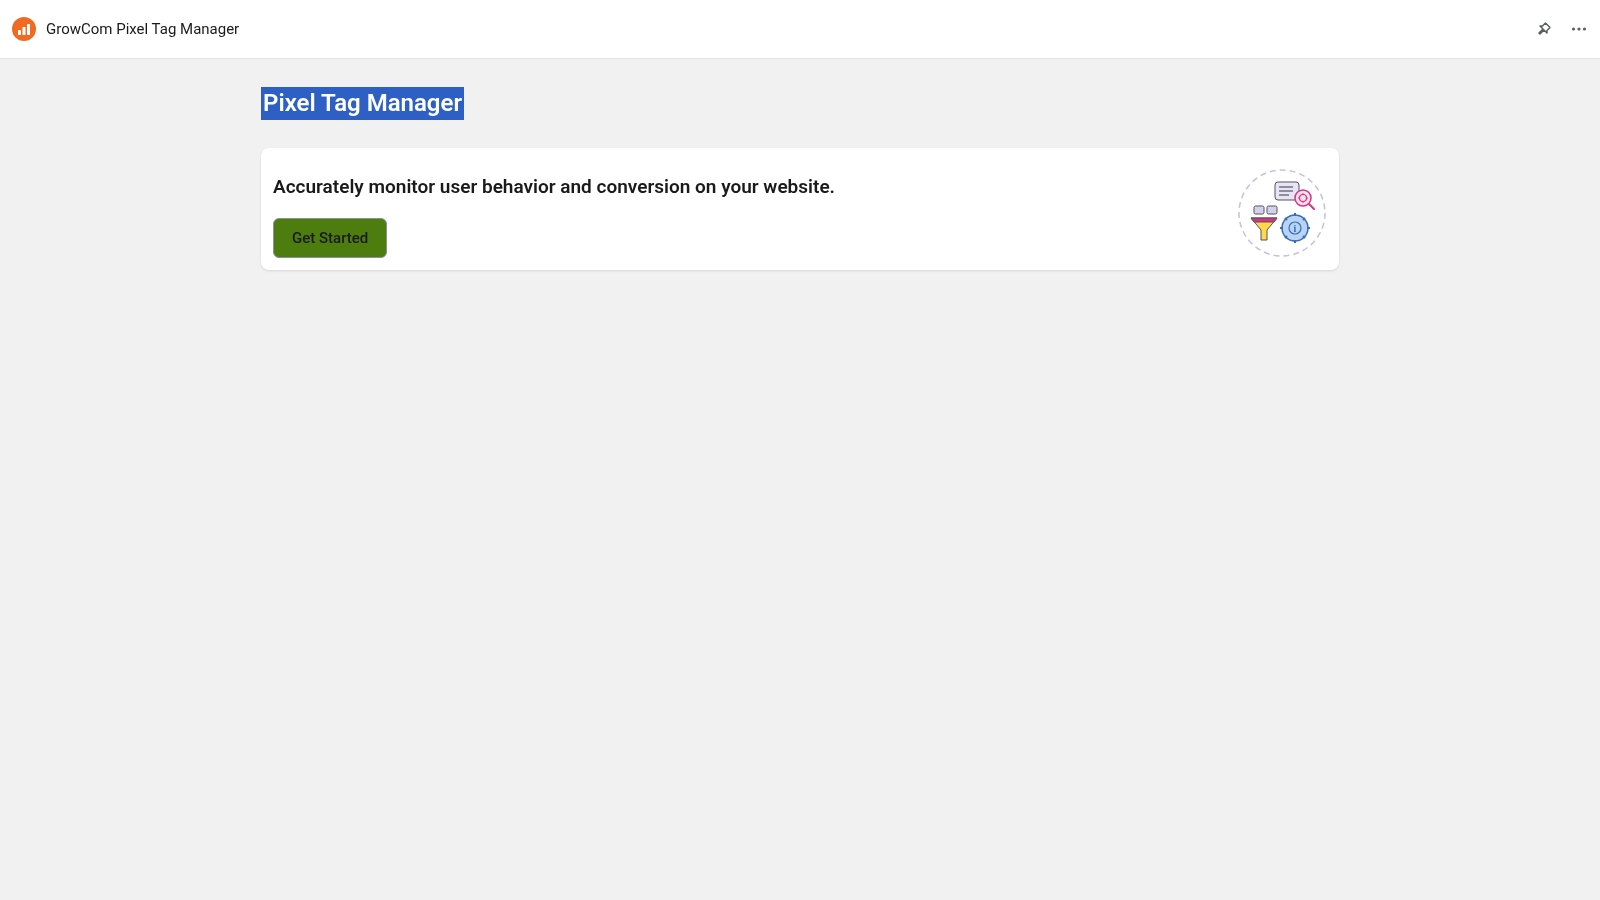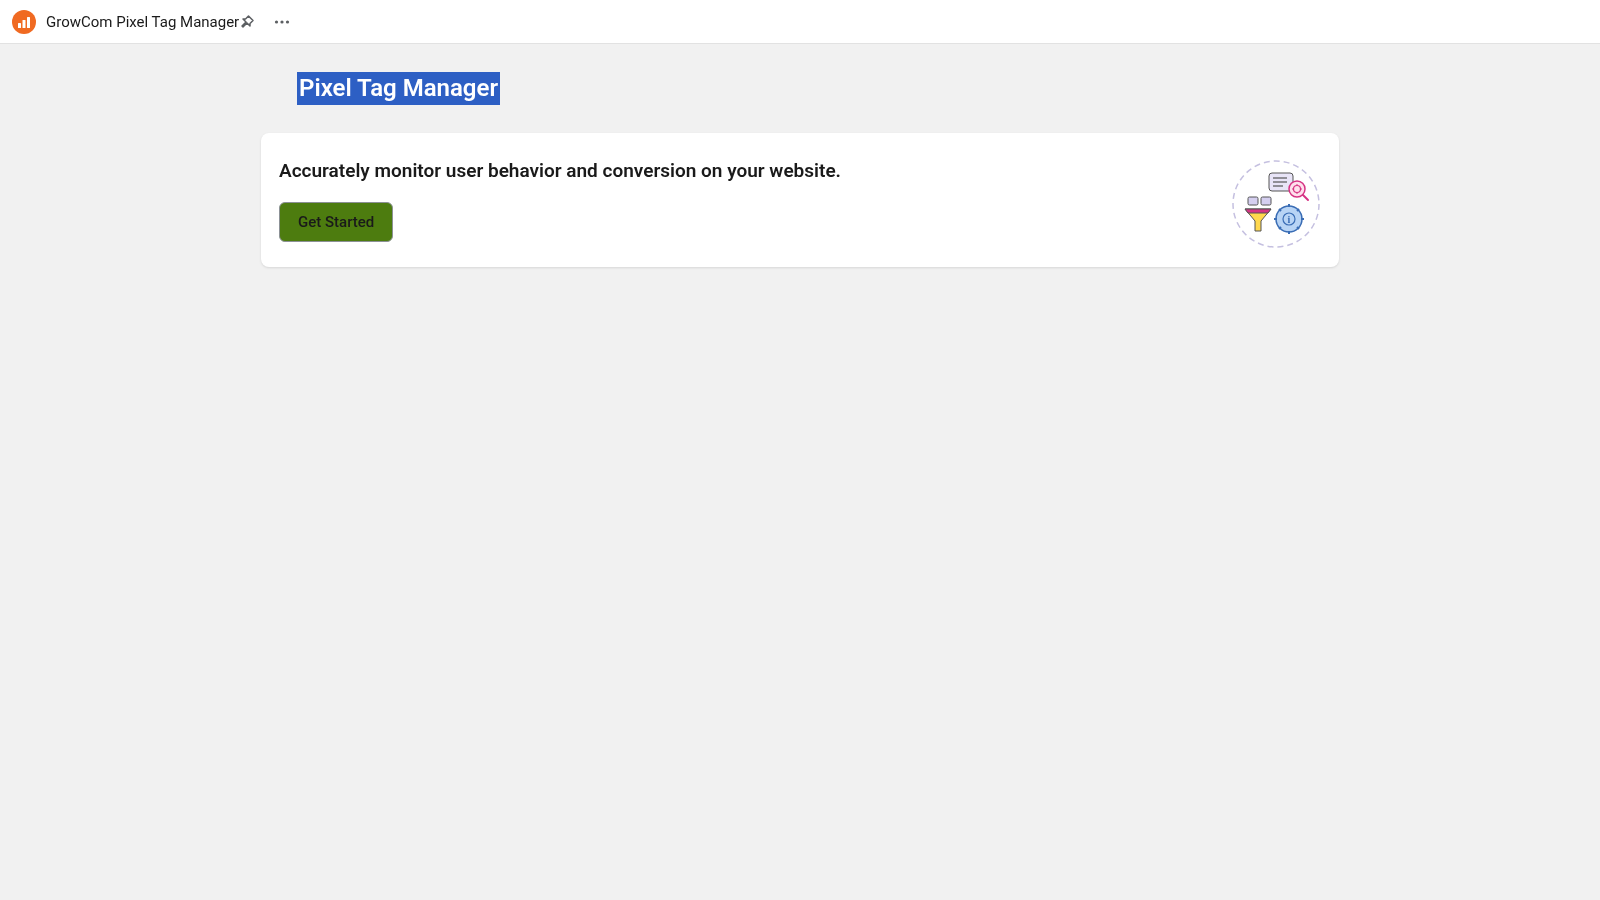--- a/index.html
+++ b/index.html
@@ -8,25 +8,26 @@
       box-sizing: border-box;
     }
     body {
       font-family: -apple-system, BlinkMacSystemFont, "Segoe UI", Roboto, "Helvetica Neue", Arial, sans-serif;
       background: #f1f1f1;
       width: 1600px;
       height: 900px;
       overflow: hidden;
     }
     .topbar {
-      height: 44px;
+      height: 59px;
       background: #ffffff;
       border-bottom: 1px solid #e2e2e2;
       display: flex;
       align-items: center;
+      justify-content: space-between;
       padding: 0 12px;
     }
     .topbar-left {
       display: flex;
       align-items: center;
       gap: 10px;
     }
     .app-icon {
       width: 24px;
       height: 24px;
@@ -68,30 +69,29 @@
     }
     .page-title {
       font-size: 24px;
       font-weight: 600;
       color: #ffffff;
       background: #2d5fc4;
       display: inline-block;
       padding: 1px 2px;
       margin-bottom: 28px;
       line-height: 1.3;
-      margin-left: 36px;
     }
     .card {
       background: #ffffff;
       border-radius: 8px;
-      padding: 18px;
+      padding: 12px;
       box-shadow: 0 1px 3px rgba(0,0,0,0.08), 0 1px 2px rgba(0,0,0,0.04);
       display: flex;
       gap: 40px;
-      align-items: center;
+      align-items: flex-end;
     }
     .card-left {
       flex: 1;
     }
     .card-heading {
       font-size: 19px;
       font-weight: 600;
       color: #1a1a1a;
       margin-bottom: 18px;
       line-height: 1.4;

